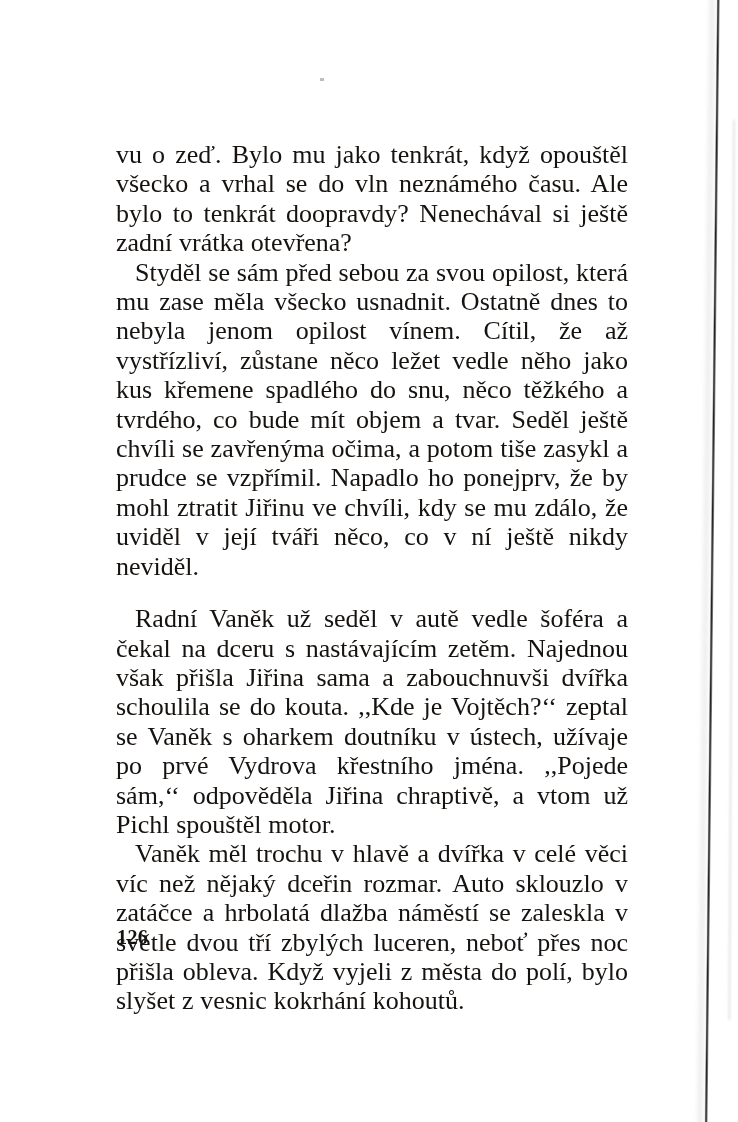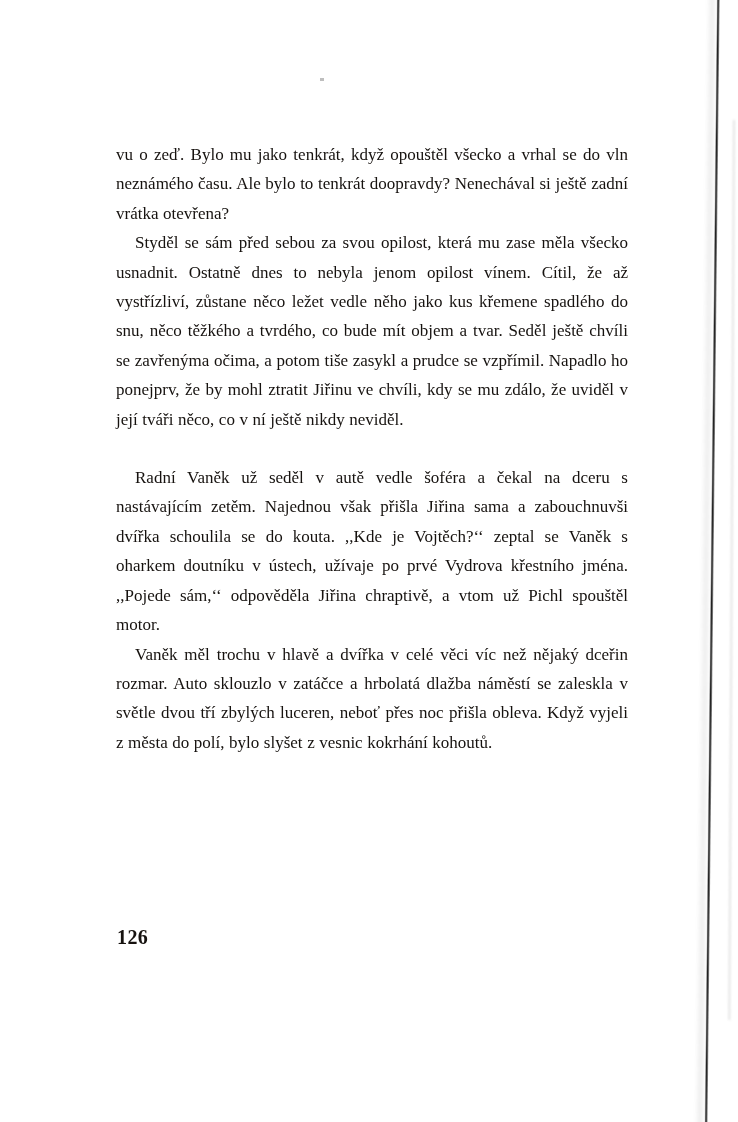--- a/index.html
+++ b/index.html
@@ -73,35 +73,35 @@
     position: absolute;
     left: 116px;
     top: 140px;
     width: 512px;
   }
 
   p.para {
     margin: 0;
     text-align: justify;
     text-justify: inter-word;
-    font-size: 17px;
+    font-size: 26px;
     line-height: 29.4px;
     color: #16120f;
     text-indent: 19px;
     hyphens: manual;
     word-spacing: 0.3px;
   }
 
   p.para.first {
     text-indent: 0;
   }
 
   
   p.para.spaced {
-    margin-top: 29px;
+    margin-top: 23px;
   }
 
   .pagenum {
     position: absolute;
     left: 117px;
     top: 926px;
     font-size: 20px;
     line-height: 22px;
     color: #16120f;
     letter-spacing: 0.4px;

